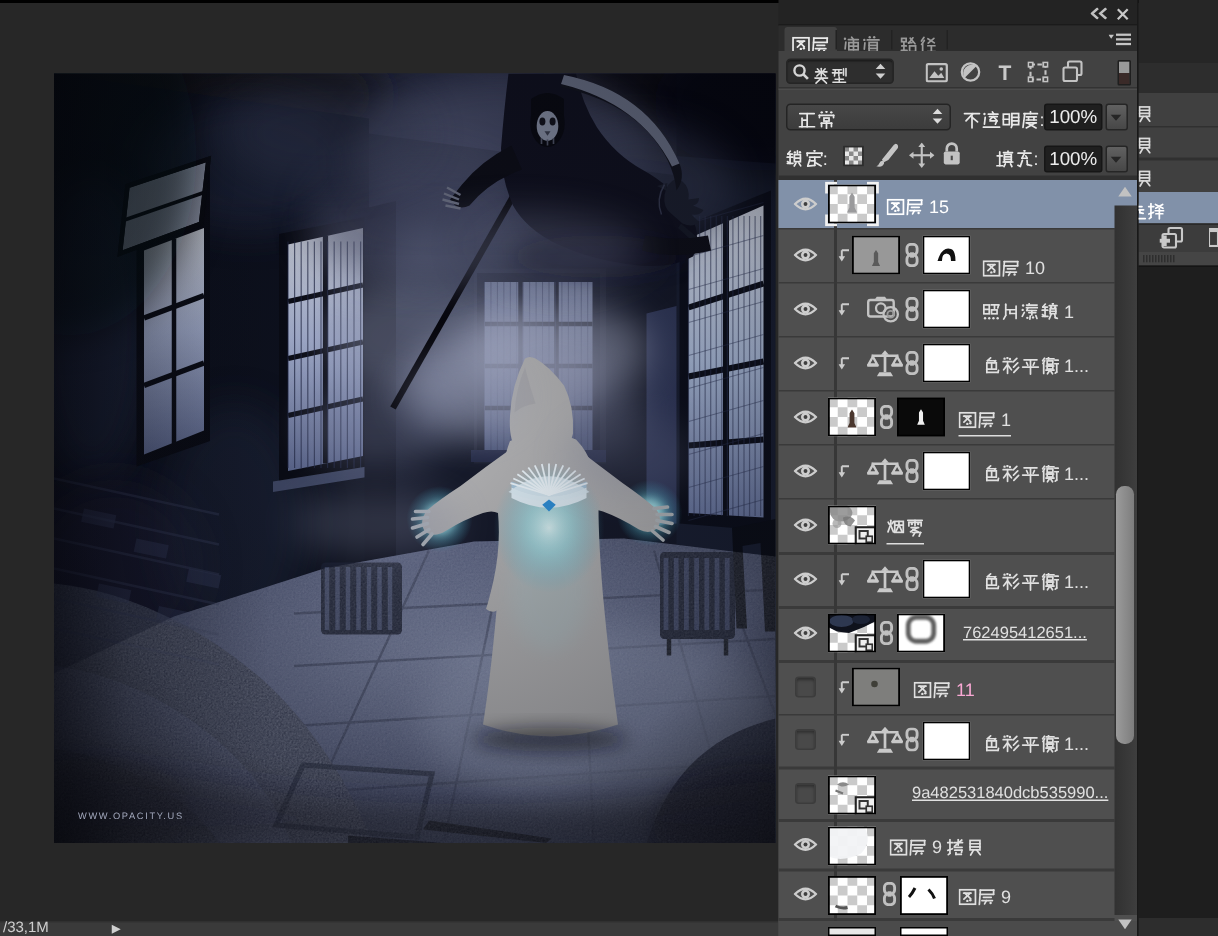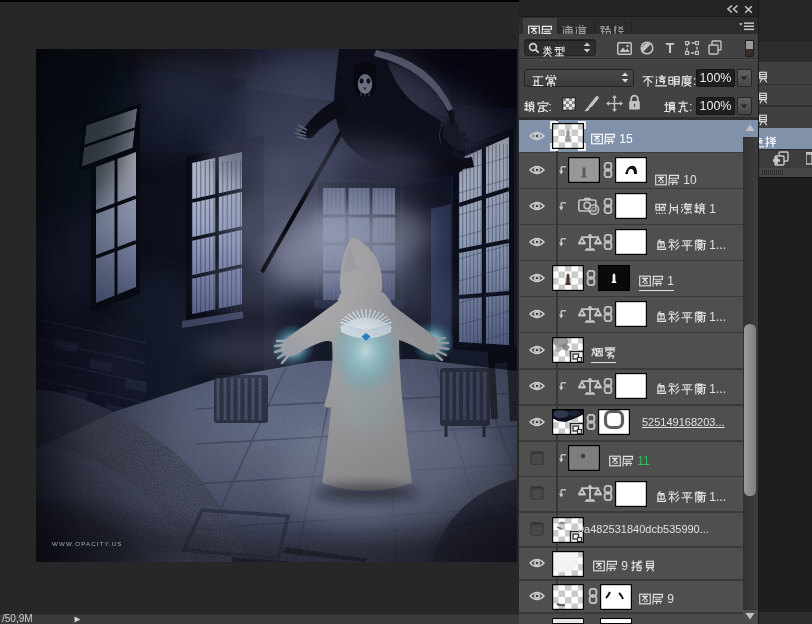--- a/index.html
+++ b/index.html
@@ -703,21 +703,21 @@
       </g>
       <ellipse cx="215" cy="300" rx="55" ry="22" fill="#8a90ac" opacity="0.3" filter="url(#b12)"></ellipse>
       <ellipse cx="270" cy="215" rx="40" ry="26" fill="#9aa0ba" opacity="0.3" filter="url(#b12)"></ellipse>
       <ellipse cx="385" cy="255" rx="45" ry="25" fill="#767c9a" opacity="0.22" filter="url(#b12)"></ellipse>
       <rect width="481" height="513" fill="url(#leftdark)"></rect>
       <rect width="481" height="513" fill="url(#vign)"></rect>
       <text x="16" y="497" font-size="6.2" letter-spacing="1.1" fill="#a3a9bd" font-family="Liberation Sans,sans-serif">WWW.OPACITY.US</text>
     </svg>
     <div class="abs" style="left:0;top:0;width:812px;height:2px;background:#000"></div>
     <div class="abs" style="left:0;top:613.5px;width:519px;height:10.5px;background:#3a3a3a;border-top:1px solid #303030"></div>
-    <div class="abs" style="left:2px;top:613.5px;color:#cfcfcf;font-size:10px;line-height:10px">/50,9M</div>
+    <div class="abs" style="left:2px;top:613.5px;color:#cfcfcf;font-size:10px;line-height:10px">/33,1M</div>
     <svg class="abs" style="left:74px;top:615.5px" width="7" height="7" viewBox="0 0 7 7">
       <path d="M0.5,0.5 L6.5,3.5 L0.5,6.5 Z" fill="#d0d0d0"></path>
     </svg>
     <div class="abs" style="left:758.5px;top:0;width:53.5px;height:42px;background:#262626"></div>
     <div class="abs" style="left:758.5px;top:42px;width:53.5px;height:20px;background:#2d2d2d"></div>
     <div class="abs" style="left:758.5px;top:62px;width:53.5px;height:65.5px;background:#404040"></div>
     <div class="abs" style="left:758.5px;top:83.5px;width:53.5px;height:1.6px;background:#303030"></div>
     <div class="abs" style="left:758.5px;top:105px;width:53.5px;height:1.6px;background:#303030"></div>
     <div class="abs" style="left:757px;top:67px"><svg class="zh" style="color:#dadada" width="12" height="12" viewBox="0 0 12 12">
         <use href="#zg_bei" x="0" y="0" width="12" height="12"></use>
@@ -1232,35 +1232,35 @@
     <svg class="abs" style="left:585.5px;top:413.8px" width="10" height="16" viewBox="0 0 10 16">
       <rect x="1.6" y="0.9" width="6.8" height="7" rx="2.6" fill="none" stroke="#c0c0c0" stroke-width="1.9"></rect>
       <rect x="1.6" y="8.1" width="6.8" height="7" rx="2.6" fill="none" stroke="#c0c0c0" stroke-width="1.9"></rect>
       <rect x="3.7" y="6.2" width="2.6" height="3.6" fill="#c0c0c0"></rect>
     </svg>
     <svg class="abs" style="left:597.5px;top:409.3px" width="32" height="26" viewBox="0 0 32 26">
       <rect width="32" height="26" fill="#fff"></rect>
       <rect x="7.5" y="2.5" width="17" height="16" rx="5.5" fill="none" stroke="#575757" stroke-width="3.2" opacity="0.95" filter="url(#b05)"></rect>
       <rect x="0.6" y="0.6" width="30.8" height="24.8" fill="none" stroke="#000" stroke-width="1.2"></rect>
     </svg>
-    <div class="abs" style="left:642px;top:415.8px;color:#e0e0e0;font-size:11px;text-decoration:underline">525149168203...</div>
+    <div class="abs" style="left:642px;top:415.8px;color:#e0e0e0;font-size:11px;text-decoration:underline">762495412651...</div>
     <svg class="abs" style="left:559px;top:453.70000000000005px" width="8" height="9" viewBox="0 0 8 9">
       <path d="M2.2,0.8 H7" stroke="#cccccc" stroke-width="1.3" fill="none"></path>
       <path d="M2.2,0.8 V5.4" stroke="#cccccc" stroke-width="1.3" fill="none"></path>
       <path d="M0,4.8 L2.2,8.4 L4.4,4.8 Z" fill="#cccccc"></path>
     </svg>
     <svg class="abs" style="left:568px;top:445.3px" width="32" height="26" viewBox="0 0 32 26">
       <rect width="32" height="26" fill="#7e7e7c"></rect>
       <circle cx="15" cy="11" r="2.2" fill="#3f3f38"></circle>
       <rect x="0.6" y="0.6" width="30.8" height="24.8" fill="none" stroke="#000" stroke-width="1.2"></rect>
     </svg>
     <div class="abs" style="left:609px;top:451.20000000000005px"><svg class="zh" style="color:#e0e0e0" width="25" height="12" viewBox="0 0 25 12">
         <use href="#zg_tu" x="0" y="0" width="12" height="12"></use>
         <use href="#zg_ceng" x="13" y="0" width="12" height="12"></use>
-      </svg><span style="color:#22c55e;font-size:12px;vertical-align:middle">&nbsp;11</span></div>
+      </svg><span style="color:#f9a8d4;font-size:12px;vertical-align:middle">&nbsp;11</span></div>
     <svg class="abs" style="left:559px;top:489.4px" width="8" height="9" viewBox="0 0 8 9">
       <path d="M2.2,0.8 H7" stroke="#cccccc" stroke-width="1.3" fill="none"></path>
       <path d="M2.2,0.8 V5.4" stroke="#cccccc" stroke-width="1.3" fill="none"></path>
       <path d="M0,4.8 L2.2,8.4 L4.4,4.8 Z" fill="#cccccc"></path>
     </svg>
     <svg class="abs" style="left:578px;top:484.4px" width="24" height="19" viewBox="0 0 24 19">
       <g stroke="#c9c9c9" fill="#c9c9c9">
         <path d="M12,0.5 l2.6,3 h-5.2 Z" stroke="none"></path>
         <line x1="3" y1="4.2" x2="21" y2="4.2" stroke-width="1.7"></line>
         <line x1="12" y1="3" x2="12" y2="15" stroke-width="1.8"></line>
@@ -1300,21 +1300,21 @@
       <rect x="19.5" y="19.5" width="6.5" height="6.5" fill="#cacaca"></rect>
       <path d="M6,6 q4,-3 8,0 q-3,2 -6,1 Z" fill="#8a8a8a"></path>
       <path d="M5,10 l5,2" stroke="#777" stroke-width="1.5"></path>
       <g>
         <rect x="18.5" y="14.5" width="13" height="11.5" fill="#efefef" stroke="#222" stroke-width="1.4"></rect>
         <rect x="21" y="17" width="5.5" height="5" fill="none" stroke="#333" stroke-width="1.3"></rect>
         <rect x="25.5" y="20.5" width="4" height="4" fill="#e6e6e6" stroke="#333" stroke-width="1.1"></rect>
       </g>
       <rect x="0.6" y="0.6" width="30.8" height="24.8" fill="none" stroke="#000" stroke-width="1.2"></rect>
     </svg>
-    <div class="abs" style="left:578px;top:522.8px;color:#e0e0e0;font-size:11px;">9a482531840dcb535990...</div>
+    <div class="abs" style="left:608px;top:522.8px;color:#e0e0e0;font-size:11px;text-decoration:underline">9a482531840dcb535990...</div>
     <svg class="abs" style="left:551.5px;top:550.9px" width="32" height="26" viewBox="0 0 32 26">
       <rect x="0" y="0" width="32" height="26" fill="#ffffff"></rect>
       <rect x="0.0" y="0.0" width="6.5" height="6.5" fill="#cacaca"></rect>
       <rect x="13.0" y="0.0" width="6.5" height="6.5" fill="#cacaca"></rect>
       <rect x="26.0" y="0.0" width="6.0" height="6.5" fill="#cacaca"></rect>
       <rect x="6.5" y="6.5" width="6.5" height="6.5" fill="#cacaca"></rect>
       <rect x="19.5" y="6.5" width="6.5" height="6.5" fill="#cacaca"></rect>
       <rect x="0.0" y="13.0" width="6.5" height="6.5" fill="#cacaca"></rect>
       <rect x="13.0" y="13.0" width="6.5" height="6.5" fill="#cacaca"></rect>
       <rect x="26.0" y="13.0" width="6.0" height="6.5" fill="#cacaca"></rect>

